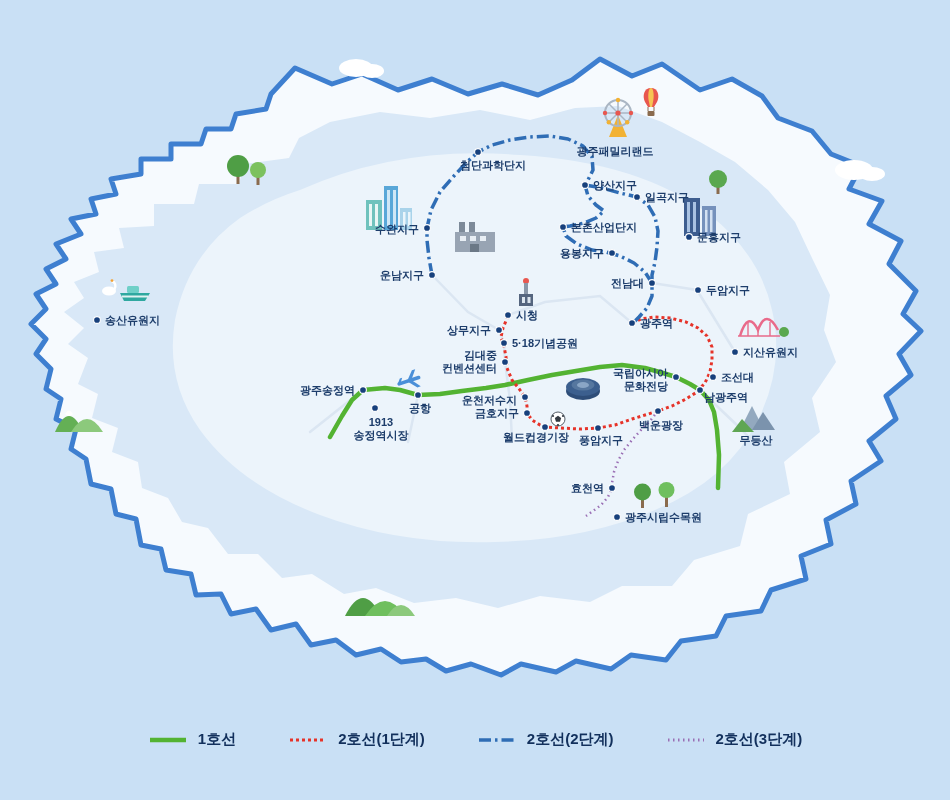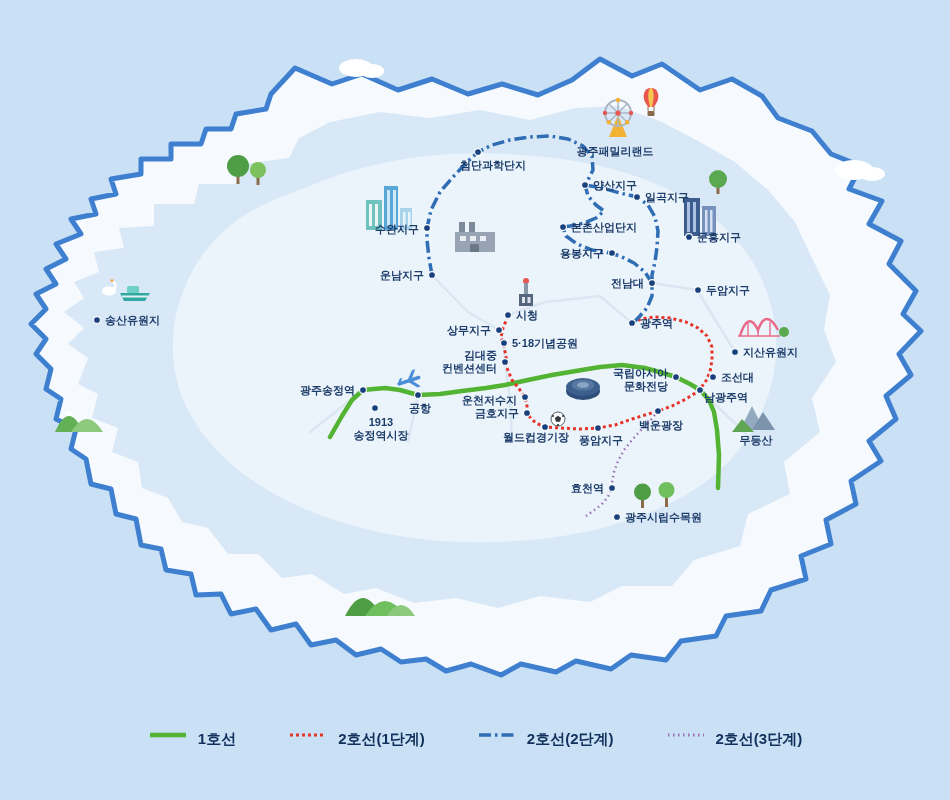--- a/index.html
+++ b/index.html
@@ -13,21 +13,21 @@
   #map-svg{position:absolute;left:0;top:0;}
   .station-dot{fill:#17407c;stroke:#ffffff;stroke-width:1.1;}
   .station-label{
     font-family:"Liberation Sans","DejaVu Sans",sans-serif;
     font-size:11px;font-weight:bold;fill:#1d3d6b;
   }
   #legend{
     position:absolute;left:0;top:730px;width:950px;
     display:flex;justify-content:center;align-items:center;gap:52px;
   }
-  .legend-item{display:flex;gap:10px;}
+  .legend-item{display:flex;align-items:center;gap:10px;}
   .legend-label{font-size:15px;font-weight:bold;color:#12305c;}
 </style>
 </head>
 <body>
 
 <div id="stage">
 
   <svg id="map-svg" width="950" height="800" viewBox="0 0 950 800">
 
     <path d="M 295,68 L 332,84 L 362,74 L 398,90 L 432,79 L 468,94 L 502,84 L 538,95 L 572,80 L 600,59 L 632,76 L 662,64 L 700,90 L 732,79 L 762,96 L 778,118 L 812,131 L 831,154 L 861,166 L 849,189 L 882,201 L 869,224 L 901,241 L 889,264 L 916,291 L 903,314 L 921,331 L 899,354 L 911,375 L 886,396 L 896,419 L 869,441 L 881,461 L 851,481 L 856,504 L 826,520 L 831,544 L 801,556 L 806,579 L 771,590 L 761,611 L 726,616 L 716,636 L 681,641 L 666,660 L 631,655 L 611,669 L 576,661 L 556,672 L 521,664 L 501,675 L 471,664 L 446,671 L 426,659 L 401,662 L 381,649 L 356,655 L 336,640 L 311,645 L 296,624 L 271,630 L 256,609 L 231,614 L 221,594 L 196,595 L 191,574 L 166,570 L 161,549 L 141,545 L 136,519 L 116,514 L 111,489 L 91,484 L 86,459 L 71,449 L 76,429 L 56,419 L 61,399 L 46,389 L 51,369 L 36,354 L 46,339 L 31,324 L 46,309 L 36,294 L 56,284 L 46,269 L 66,259 L 56,244 L 81,234 L 71,219 L 96,214 L 91,199 L 116,194 L 111,179 L 141,174 L 141,159 L 171,159 L 171,144 L 201,144 L 206,129 L 231,129 L 236,114 L 266,109 L 271,94 Z" fill="#f6fafe" stroke="#3e7fd0" stroke-width="5" stroke-linejoin="round"></path>

